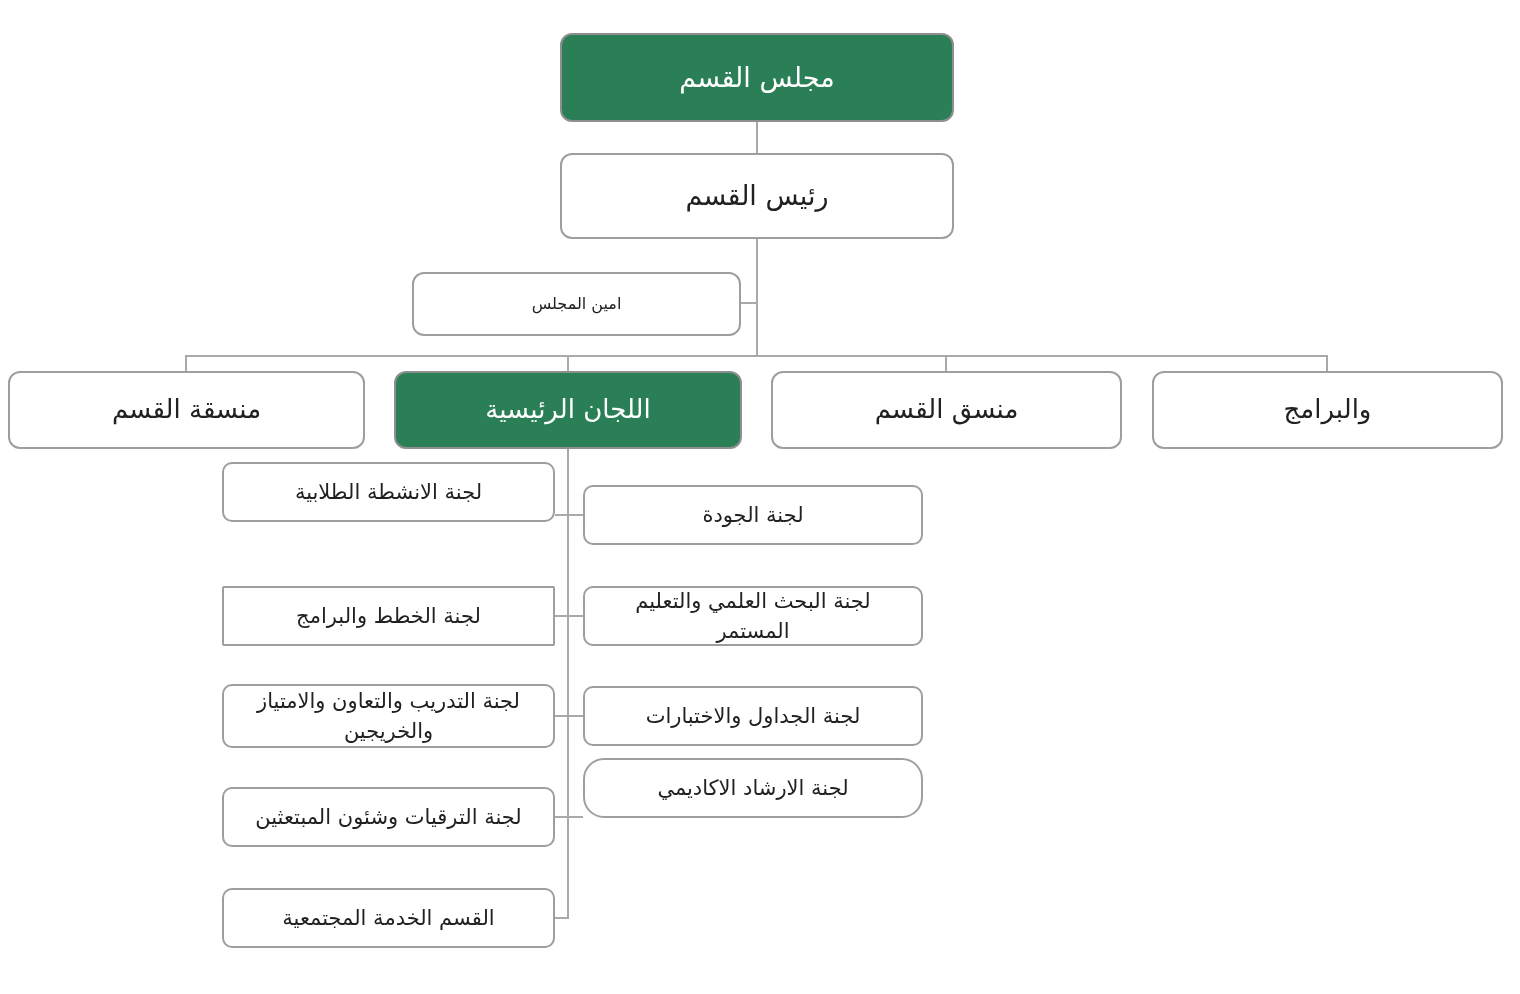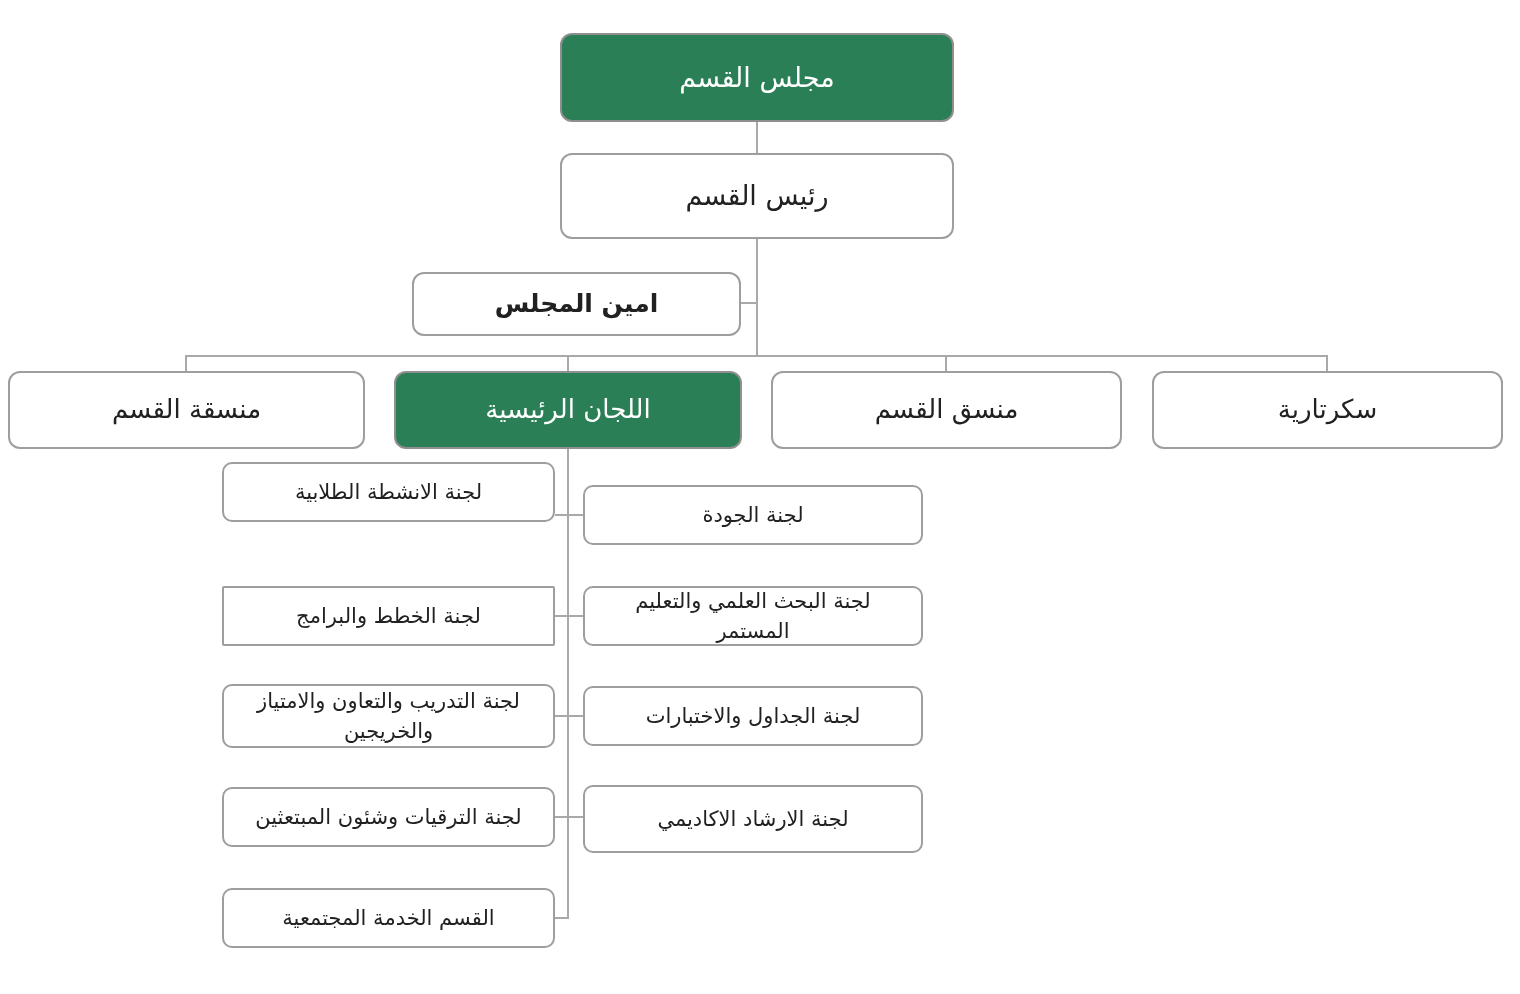--- a/index.html
+++ b/index.html
@@ -41,21 +41,21 @@
   .node.green .label{color:var(--text-light);}
   .label{
     direction:rtl;
     unicode-bidi:plaintext;
     color:var(--text-dark);
     line-height:1.45;
     padding:4px 14px;
   }
   .fs-xl{font-size:27px;}
   .fs-lg{font-size:26px;}
-  .fs-md{font-size:25px;font-weight:bold;}
+  .fs-md{font-size:16px;}
   .fs-sm{font-size:21px;}
   .line{
     position:absolute;
     background:var(--connector);
     z-index:1;
   }
 </style>
 </head>
 <body>
 
@@ -91,21 +91,21 @@
   <div class="node" style="left:8px;top:371px;width:357px;height:78px">
     <span class="label fs-lg">منسقة القسم</span>
   </div>
   <div class="node green" style="left:394px;top:371px;width:348px;height:78px">
     <span class="label fs-lg">اللجان الرئيسية</span>
   </div>
   <div class="node" style="left:771px;top:371px;width:351px;height:78px">
     <span class="label fs-lg">منسق القسم</span>
   </div>
   <div class="node" style="left:1152px;top:371px;width:351px;height:78px">
-    <span class="label fs-lg">سكرتارية</span>
+    <span class="label fs-lg">والبرامج</span>
   </div>
 
   <div class="node" style="left:222px;top:462px;width:333px;height:60px;border-radius:10px">
     <span class="label fs-sm">لجنة الانشطة الطلابية</span>
   </div>
   <div class="node" style="left:222px;top:586px;width:333px;height:60px;border-radius:2px">
     <span class="label fs-sm">لجنة الخطط والبرامج</span>
   </div>
   <div class="node" style="left:222px;top:787px;width:333px;height:60px;border-radius:10px">
     <span class="label fs-sm">لجنة الترقيات وشئون المبتعثين</span>
@@ -119,17 +119,17 @@
 
   <div class="node" style="left:583px;top:485px;width:340px;height:60px;border-radius:10px">
     <span class="label fs-sm">لجنة الجودة</span>
   </div>
   <div class="node" style="left:583px;top:586px;width:340px;height:60px;border-radius:10px">
     <span class="label fs-sm">لجنة البحث العلمي والتعليم المستمر</span>
   </div>
   <div class="node" style="left:583px;top:686px;width:340px;height:60px;border-radius:10px">
     <span class="label fs-sm">لجنة الجداول والاختبارات</span>
   </div>
-  <div class="node" style="left:583px;top:785px;width:340px;height:68px;border-radius:10px">
+  <div class="node" style="left:583px;top:758px;width:340px;height:60px;border-radius:21px">
     <span class="label fs-sm">لجنة الارشاد الاكاديمي</span>
   </div>
 
 </div>
 
 </body></html>

